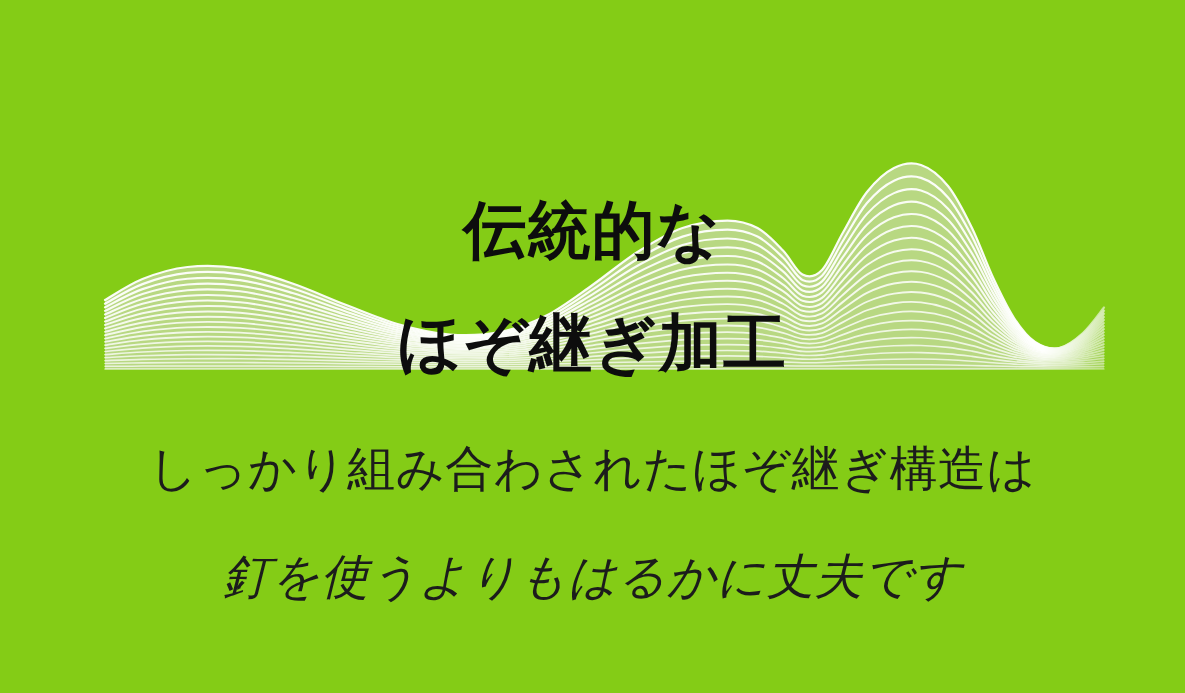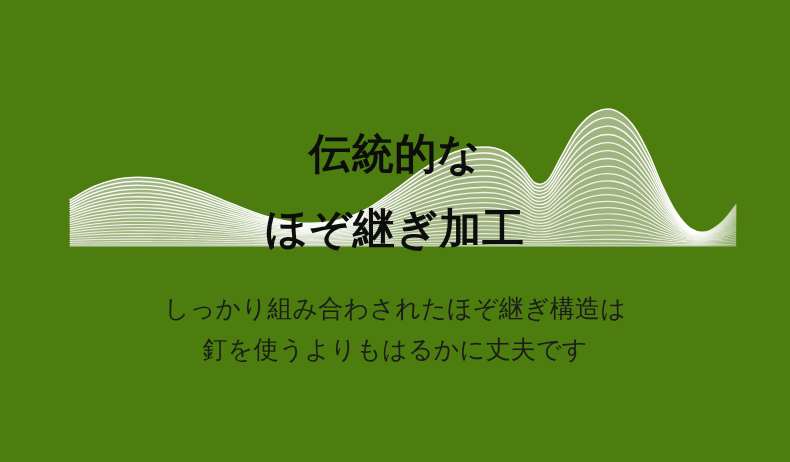--- a/index.html
+++ b/index.html
@@ -57,30 +57,30 @@
     white-space: nowrap;
   }
   #headline-line-1 { margin-top: 133px; }
   #headline-line-2 { margin-top: 33px; }
 
   .subcopy {
     font-weight: 400;
     color: #1c1c1c;
     letter-spacing: 0.01em;
     line-height: 1.0;
-    font-size: 25px;
+    font-size: 32px;
     white-space: nowrap;
   }
   #subcopy-line-1 { margin-top: 46px; }
-  #subcopy-line-2 { margin-top: 16px; }
+  #subcopy-line-2 { margin-top: 40px; font-style: italic; }
 </style>
 </head>
 <body>
 
-<div id="banner" style="background: #4d7c0f;">
+<div id="banner" style="background: #84cc16;">
 
   <svg id="wave-decoration" viewBox="0 0 790 462" width="790" height="462" xmlns="http://www.w3.org/2000/svg" aria-hidden="true">
     <defs>
       <linearGradient id="fadeEnds" x1="0" y1="0" x2="1" y2="0">
         <stop offset="0.00" stop-color="#ffffff" stop-opacity="0"></stop>
         <stop offset="0.06" stop-color="#ffffff" stop-opacity="1"></stop>
         <stop offset="0.88" stop-color="#ffffff" stop-opacity="1"></stop>
         <stop offset="1.00" stop-color="#ffffff" stop-opacity="0"></stop>
       </linearGradient>
       <mask id="edgeMask">

